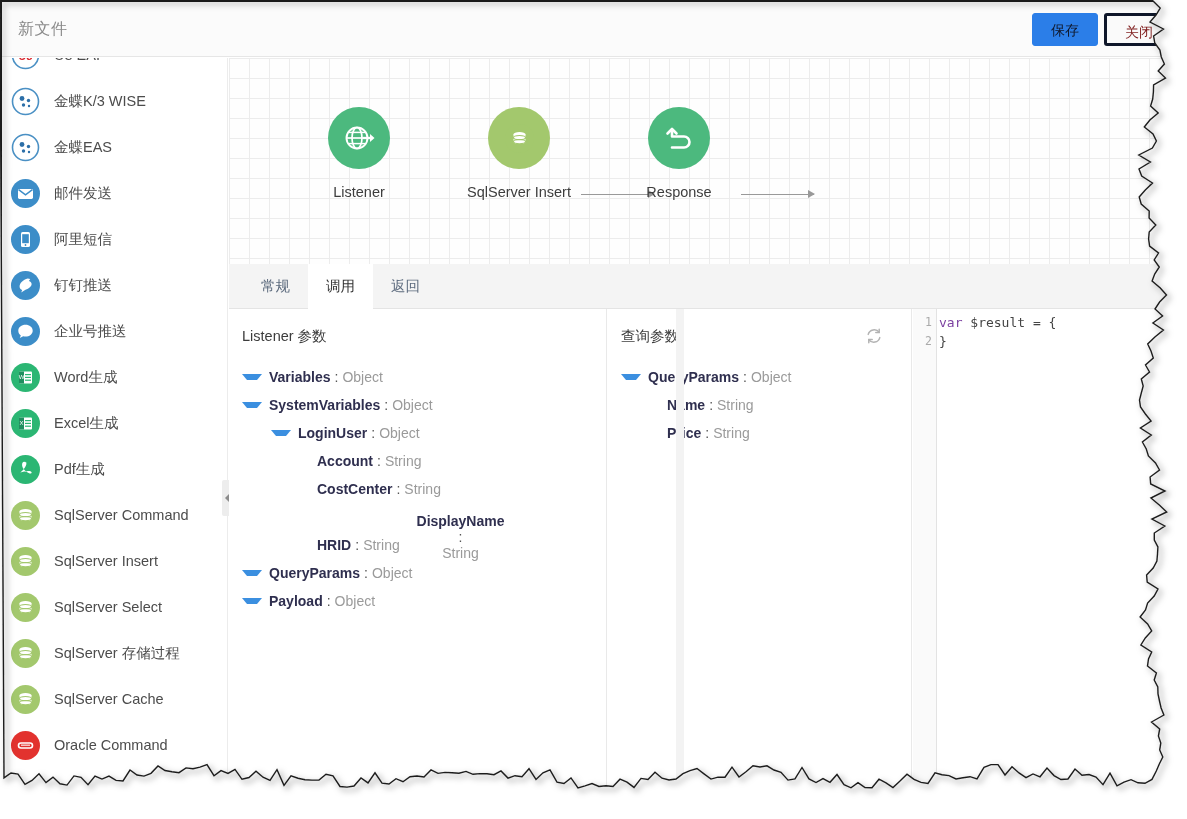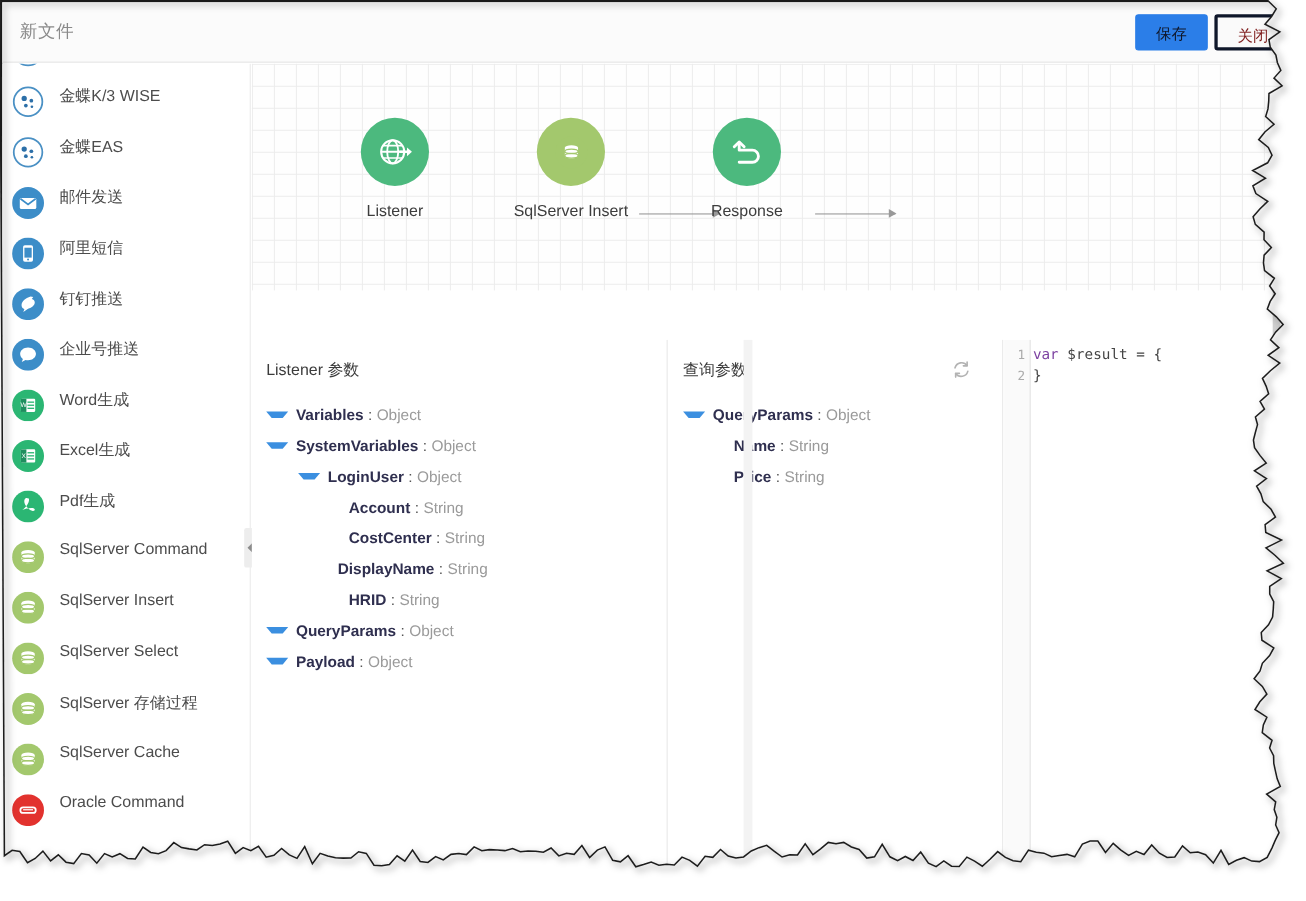--- a/index.html
+++ b/index.html
@@ -17,21 +17,21 @@
             border-bottom:1px solid #e6e6e6;box-sizing:border-box;}
   #doc-title{position:absolute;left:16px;top:17px;font-size:16px;color:#8a8a8a;letter-spacing:.5px;}
   .tb-btn{position:absolute;top:11px;height:33px;line-height:33px;font-size:14px;border-radius:3px;
           padding:0 18px;box-sizing:border-box;cursor:pointer;}
   #btn-save{right:72px;background:#2b7ee8;color:#0f172a;border:1px solid #2b7ee8;margin-left:40px;}
   #btn-close{right:-4px;background:#fafafa;color:#7f1d1d;border:3px solid #0f172a;}
 
   
   #sidebar{position:absolute;left:0;top:56px;width:226px;height:734px;background:#fff;overflow:hidden;}
   #sidebar-inner{position:absolute;left:0;top:-26px;width:226px;}
-  .side-item{height:46px;display:flex;padding-left:9px;cursor:pointer;}
+  .side-item{height:46px;display:flex;align-items:center;padding-left:9px;cursor:pointer;}
   .side-ico{width:29px;height:29px;border-radius:50%;flex:0 0 29px;position:relative;
             display:flex;align-items:center;justify-content:center;}
   .side-label{margin-left:14px;font-size:14.5px;color:#4c4c4c;white-space:nowrap;}
   .side-ico svg{display:block;}
   
   #side-track{position:absolute;right:6px;top:74px;width:7px;height:555px;background:#cfcfcf;border-radius:4px;}
   #side-divider{position:absolute;left:225px;top:56px;width:1px;height:734px;background:#ececec;}
   
   #collapse-handle{position:absolute;left:220px;top:478px;width:11px;height:36px;background:#ededed;
                    border-radius:2px;display:flex;align-items:center;justify-content:center;cursor:pointer;}
@@ -333,20 +333,25 @@
           <div class="node-circle" style="background:#4cb97e">
             <svg width="40" height="40" viewBox="0 0 40 40">
               <path d="M13 12v6.5h12a5.5 5.5 0 0 1 0 11H13" fill="none" stroke="#fff" stroke-width="2.6" stroke-linecap="round" stroke-linejoin="round"></path>
               <path d="M8.5 15.5L13 11l4.5 4.5" fill="none" stroke="#fff" stroke-width="2.6" stroke-linecap="round" stroke-linejoin="round"></path>
             </svg>
           </div>
           <div class="node-label">Response</div>
         </div>
       </div>
 
+    <div id="tabbar">
+        <div class="tab" style="left: 14px;">常规</div>
+        <div class="tab active" style="left: 79px;">调用</div>
+        <div class="tab" style="left: 144px;">返回</div>
+      </div>
 
     <div id="panels">
 
       <div class="panel" id="panel-left">
         <div class="panel-title">Listener 参数</div>
         <div class="tree" id="tree-left">
             <div class="tnode" style="padding-left: 13px;">
               <span class="caret"></span>
               <span class="tkey">Variables</span>
               <span class="tsep">:</span>
@@ -369,21 +374,21 @@
               <span class="tkey">Account</span>
               <span class="tsep">:</span>
               <span class="ttype">String</span>
             </div>
             <div class="tnode" style="padding-left: 71px; text-align: right;">
               <span style="width:10px;flex:0 0 10px;margin-right:7px;"></span>
               <span class="tkey">CostCenter</span>
               <span class="tsep">:</span>
               <span class="ttype">String</span>
             </div>
-            <div class="tnode" style="padding-left: 61px;">
+            <div class="tnode" style="padding-left: 86px; flex-direction: column;">
               <span style="width:10px;flex:0 0 10px;margin-right:7px;"></span>
               <span class="tkey">DisplayName</span>
               <span class="tsep">:</span>
               <span class="ttype">String</span>
             </div>
             <div class="tnode" style="padding-left: 71px;">
               <span style="width:10px;flex:0 0 10px;margin-right:7px;"></span>
               <span class="tkey">HRID</span>
               <span class="tsep">:</span>
               <span class="ttype">String</span>

